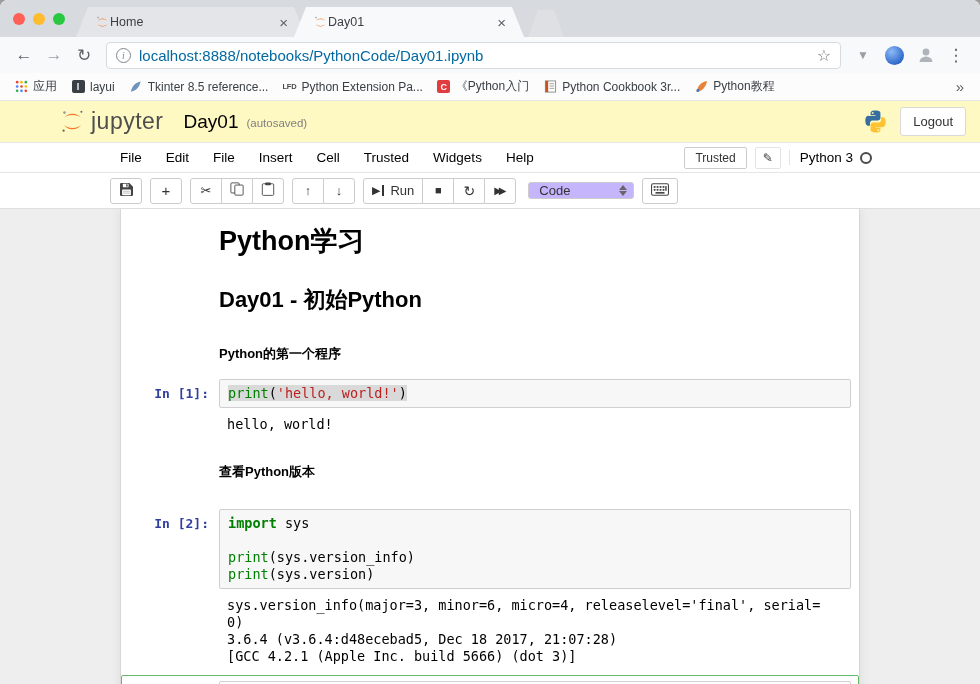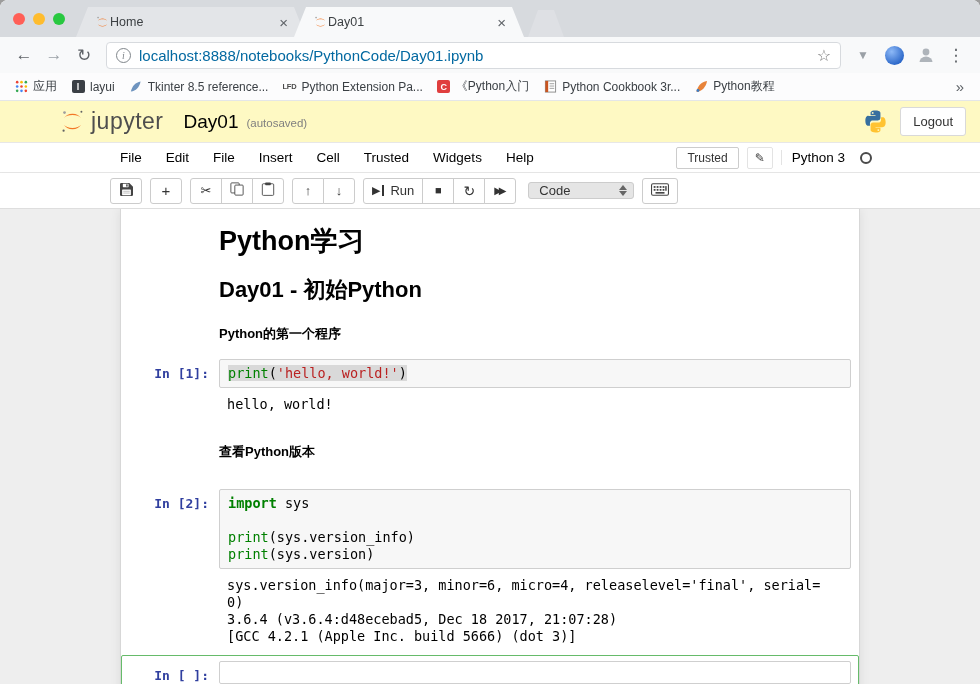--- a/index.html
+++ b/index.html
@@ -52,36 +52,36 @@
   .jspacer { flex:1; }
   .pylogo { margin-right:12px; display:flex; }
   .logout { padding:6px 12px; font-size:13px; color:#333; background:#fff; border:1px solid #d9d9d9; border-radius:3px; font-family:inherit; }
 
   
   .jmenubar { height:30px; display:flex; align-items:center; padding:0 108px; border-bottom:1px solid #e7e7e7; background:#fff; flex:none; }
   .jmenu { font-size:13.5px; color:#000; padding:4px 12px; }
   .jmenu-right { margin-left:auto; display:flex; align-items:center; gap:8px; }
   .trusted { font-size:12px; color:#333; border:1px solid #ccc; border-radius:2px; padding:3px 10px; background:#fff; font-family:inherit; }
   .modal-ind { width:26px; height:22px; border:1px solid #e3e3e3; border-radius:2px; display:flex; align-items:center; justify-content:center; font-size:12px; color:#333; }
-  .kernel-ind { display:flex; align-items:center; gap:15px; font-size:13.5px; color:#000; border-left:1px solid #e3e3e3; padding-left:10px; }
+  .kernel-ind { display:flex; align-items:center; gap:7px; font-size:13.5px; color:#000; border-left:1px solid #e3e3e3; padding-left:10px; }
   .kernel-circle { width:12px; height:12px; border:2px solid #4a4a4a; border-radius:50%; }
 
   
   .jtoolbar { height:36px; display:flex; align-items:center; padding:0 0 0 110px; gap:8px; border-bottom:1px solid #dedede; background:#fff; flex:none; box-shadow:0 1px 3px rgba(0,0,0,0.05); }
   .tbtn { height:26px; min-width:32px; padding:0 8px; display:inline-flex; align-items:center; justify-content:center; background:#fff; border:1px solid #ccc; border-radius:3px; color:#333; font-size:13px; font-family:inherit; }
   .btn-group { display:inline-flex; }
   .btn-group .tbtn { border-radius:0; }
   .btn-group .tbtn:first-child { border-radius:3px 0 0 3px; }
   .btn-group .tbtn:last-child { border-radius:0 3px 3px 0; }
   .btn-group .tbtn + .tbtn { margin-left:-1px; }
   .glyph { font-size:13px; line-height:1; }
   .glyph.small { font-size:11px; }
   .run-bar { width:2px; height:11px; background:#333; margin:0 6px 0 2px; }
   .ff { letter-spacing:-3px; font-size:10px; padding-right:3px; }
-  .cellsel { width:106px; height:17px; border:1px solid #ccc; border-radius:3px; background:#e5e5e5; display:flex; align-items:center; padding:0 6px 0 10px; font-size:13px; color:#333; margin-left:4px;gap:23px; }
+  .cellsel { width:106px; height:17px; border:1px solid #ccc; border-radius:3px; background:#c4b5fd; display:flex; align-items:center; padding:0 6px 0 10px; font-size:13px; color:#333; margin-left:4px;gap:23px; }
   .cellsel .lbl { flex:1; }
   .caret2 { display:flex; flex-direction:column; gap:1px; }
   .caret2 i { display:block; width:0; height:0; border-left:4px solid transparent; border-right:4px solid transparent; }
   .caret2 .upc { border-bottom:5px solid #666; }
   .caret2 .dnc { border-top:5px solid #666; }
 
   
   .content { flex:1; background:#eeeeee; overflow:hidden; display:flex; justify-content:center; }
   .nb { width:740px; min-height:600px; background:#fff; border:1px solid #d7d7d7; border-top:none; box-shadow:0 0 10px rgba(0,0,0,0.08); padding-top:4px; }
   .cell { display:flex; flex-direction:column; padding:6px 8px; }
@@ -91,21 +91,21 @@
   .input_area { flex:1; background:#f7f7f7; border:1px solid #cfcfcf; border-radius:2px; padding:5px 8px; font-family:"DejaVu Sans Mono", monospace; font-size:13.5px; line-height:17px; color:#000; }
   .code-line { min-height:17px; white-space:pre; }
   .sel { background:#d9d9d9; }
   .tk-k { color:#008000; font-weight:bold; }
   .tk-b { color:#008000; }
   .tk-s { color:#BA2121; }
   .output_row { margin-top:4px; }
   .output_area { flex:1; padding:4px 8px; font-family:"DejaVu Sans Mono", monospace; font-size:13.5px; line-height:17px; color:#000; }
   .out-line { min-height:17px; white-space:pre; }
   h1.md { font-size:27px; font-weight:bold; margin:4px 0; color:#000; }
-  h2.md { font-size:22px; font-weight:bold; margin:0 0; color:#000; }
+  h2.md { font-size:22px; font-weight:bold; margin:10px 0; color:#000; }
   h3.md { font-size:13px; font-weight:bold; color:#000; }
   .h3-first { margin:8px 0 4px; }
   .h3-second { margin:14px 0 16px; }
   .cell.selected { border:1px solid #66BB6A; border-radius:2px; padding:5px 7px; }
   .cell.selected .input_area { background:#fff; }
 </style>
 </head>
 <body>
 
 <div class="window">

